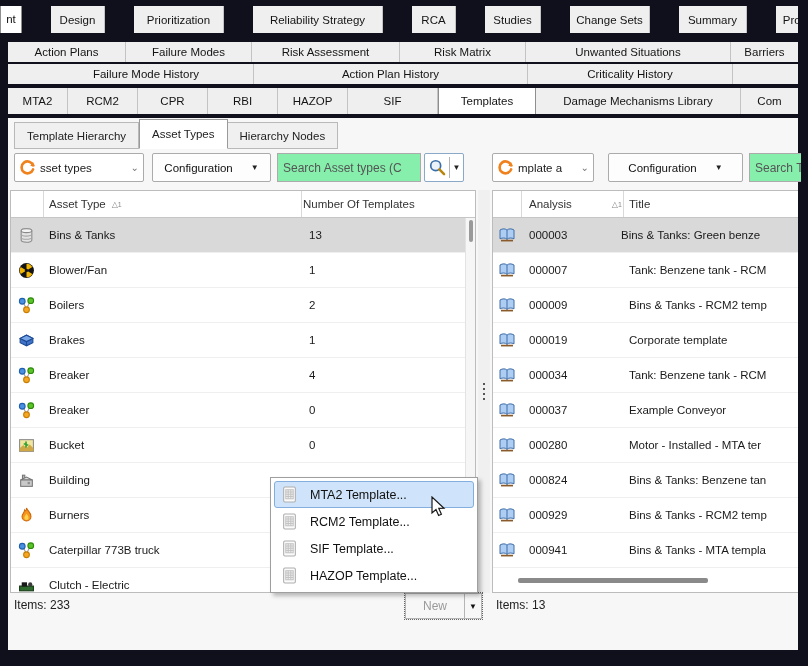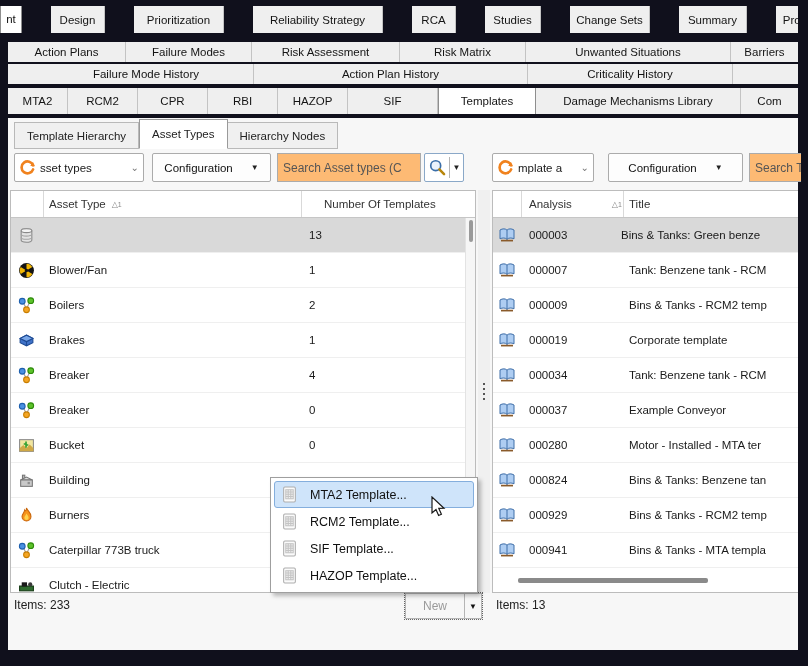--- a/index.html
+++ b/index.html
@@ -33,21 +33,21 @@
      margin-top:-3px; z-index:2; }
 
   
   .combo { position:absolute; top:35px; height:29px; background:#fff; border:1px solid #ababab;
      border-radius:2px; display:flex; align-items:center; padding:0 4px; font-size:11.5px; overflow:hidden; }
   .combo .txt { flex:1; overflow:hidden; white-space:nowrap; }
   .combo .chev { color:#777; font-size:10px; margin-left:2px; }
   .btn { position:absolute; top:35px; height:29px; background:#fdfdfd; border:1px solid #ababab;
      border-radius:2px; display:flex; align-items:center; justify-content:center; font-size:11.5px; color:#111; }
   .btn .caret { font-size:8px; margin-left:18px; color:#222; }
-  .search { position:absolute; top:35px; height:29px; background:#fdba74; border:1px solid #ababab;
+  .search { position:absolute; top:35px; height:29px; background:#86efac; border:1px solid #ababab;
      display:flex; align-items:center; padding:0 5px; font-size:12px; color:#555; overflow:hidden; white-space:nowrap; }
   .magbtn { position:absolute; top:35px; height:29px; width:40px; background:#fff; border:1px solid #8aa8c8;
      border-radius:2px; display:flex; align-items:center; }
   .magbtn .mg { width:24px; display:flex; justify-content:center; }
   .magbtn .sep { width:1px; height:21px; background:#b5b5b5; }
   .magbtn .arr { flex:1; text-align:center; font-size:8px; color:#222; }
 
   
   .tbl { position:absolute; top:72px; background:#fff; border:1px solid #bcbcbc; overflow:hidden; }
   .thead { position:absolute; left:0; right:0; top:0; height:27px; background:#fff;
@@ -183,31 +183,32 @@
     </div>
 
     <div class="tbl" id="ltbl" style="left:2px; width:466px; height:403px;">
       <div class="thead">
         <div class="vline" style="left:32px;"></div>
         <div class="vline" style="left:290px;"></div>
         <div class="hcell" style="left:38px;">
           <span>Asset Type</span>
           <span class="sortmark">△<span class="n">1</span></span>
         </div>
-        <div class="hcell" style="left:313px;align-items:center;">
+        <div class="hcell" style="left:292px;align-items:center;">
           <span>Number Of Templates</span>
         </div>
       </div>
       <div id="lbody">
           <div class="row sel" style="top: 27px;">
             <span class="icon" style="left:7px;"><svg viewBox="0 0 16 16" width="17" height="17">
                 <path d="M3 3.5 a5 1.8 0 0 1 10 0 v9 a5 1.8 0 0 1 -10 0 z" fill="#e3e3e3" stroke="#8a8a8a"></path>
                 <ellipse cx="8" cy="3.5" rx="5" ry="1.8" fill="#f4f4f4" stroke="#8a8a8a"></ellipse>
                 <path d="M3 6.8 a5 1.8 0 0 0 10 0 M3 9.8 a5 1.8 0 0 0 10 0" fill="none" stroke="#a5a5a5"></path>
               </svg></span>
+            <span class="cell" style="left:38px; width:250px;">Bins &amp; Tanks</span>
             <span class="cell" style="left:298px; width:150px;">13</span>
           </div>
           <div class="row" style="top: 62px;">
             <span class="icon" style="left:7px;"><svg viewBox="0 0 16 16" width="17" height="17">
                 <circle cx="8" cy="8" r="7" fill="#141414"></circle>
                 <path d="M8 8 L8 1.6 A6.4 6.4 0 0 1 13.5 4.8 Z" fill="#f2b705"></path>
                 <path d="M8 8 L13.5 11.2 A6.4 6.4 0 0 1 8 14.4 Z" fill="#f2b705"></path>
                 <path d="M8 8 L2.5 11.2 A6.4 6.4 0 0 1 2.5 4.8 Z" fill="#f2b705"></path>
                 <circle cx="8" cy="8" r="1.6" fill="#141414"></circle>
               </svg></span>

